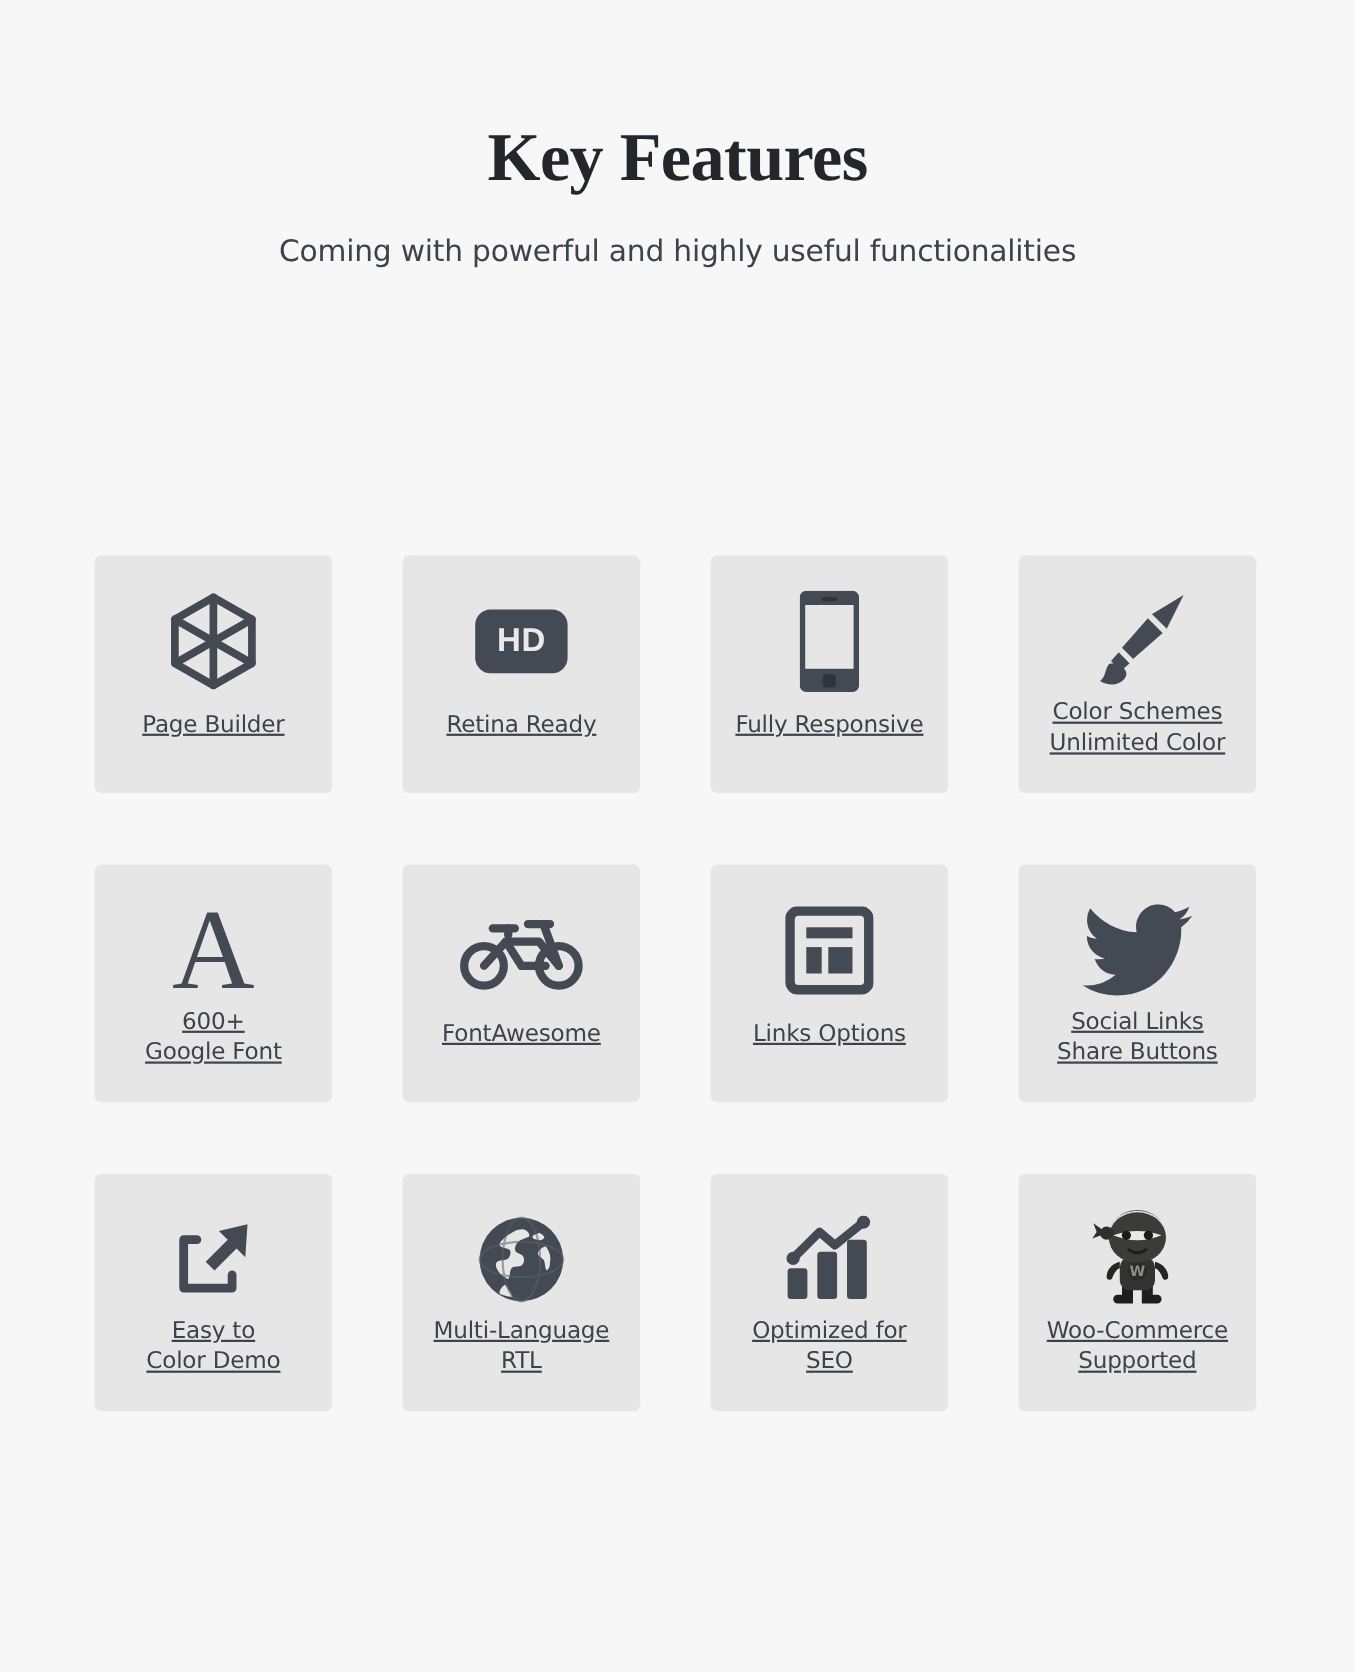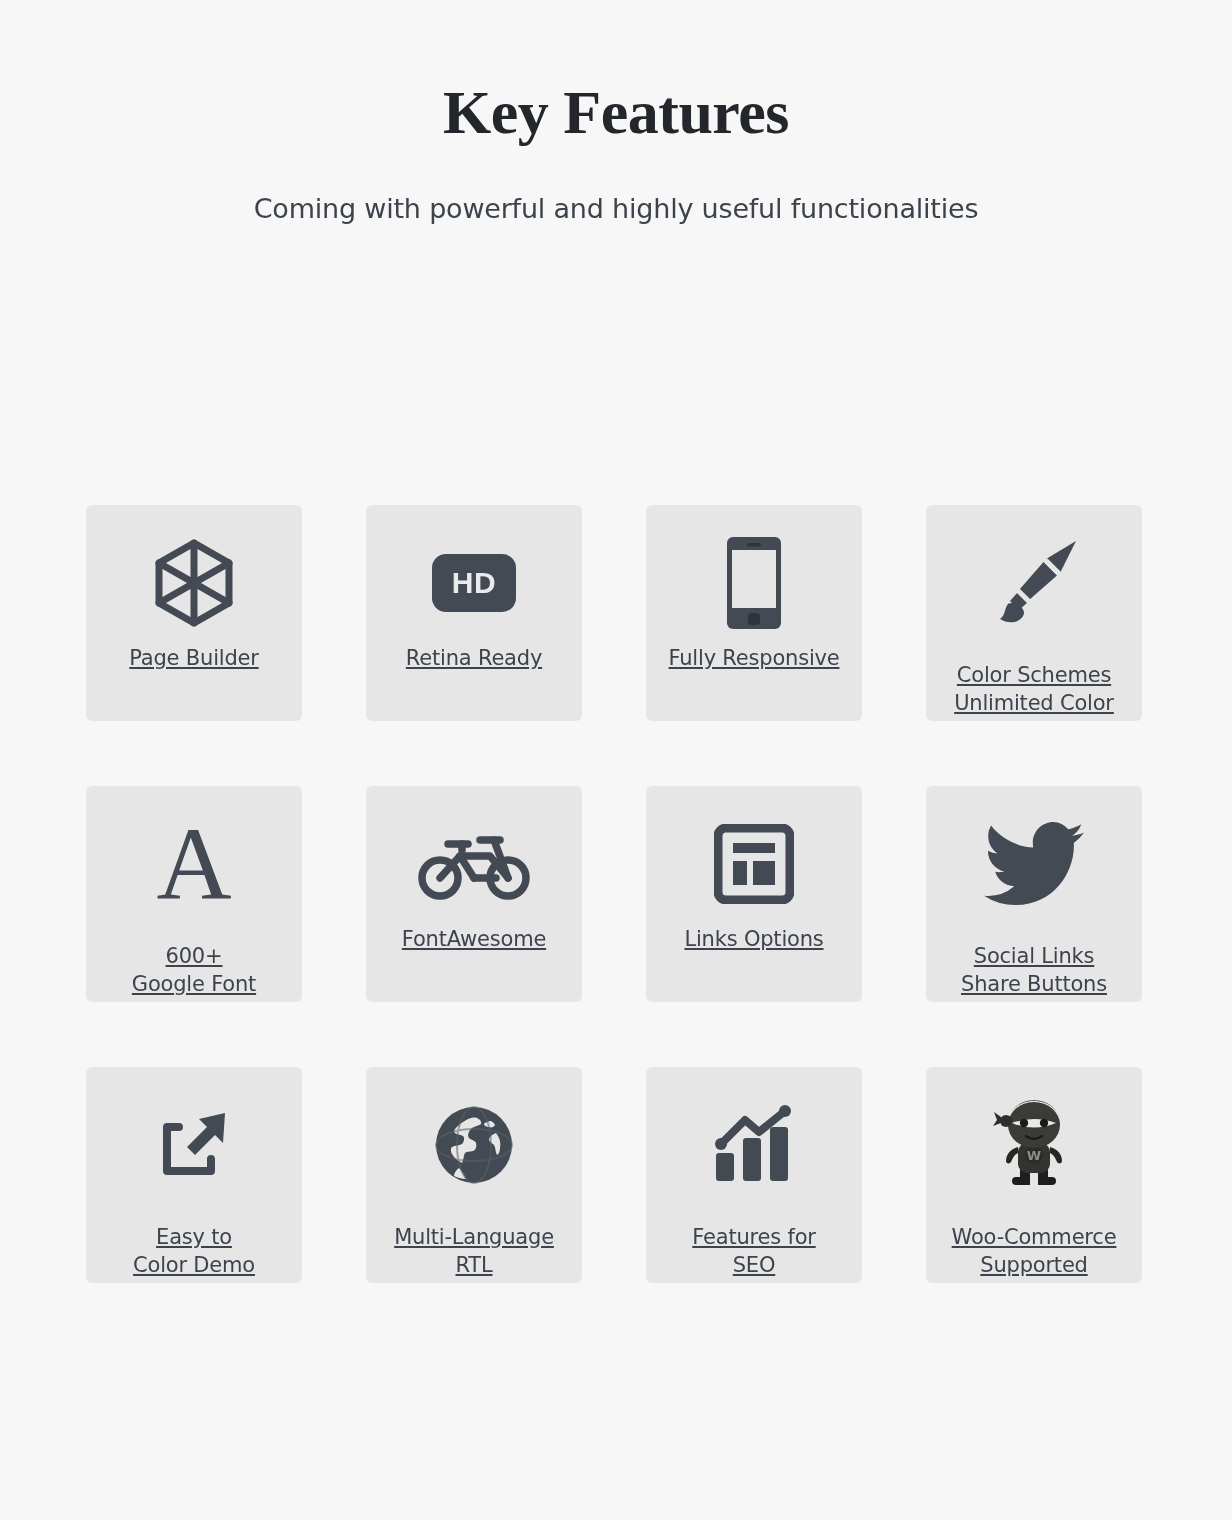--- a/index.html
+++ b/index.html
@@ -16,34 +16,34 @@
   }
   .page {
     position: relative;
     width: 1232px;
     height: 1520px;
     box-sizing: border-box;
   }
 
   
   .header {
-    padding-top: 80px;
+    padding-top: 112px;
     text-align: center;
   }
   .page-title {
     font-family: "Liberation Serif", "DejaVu Serif", serif;
     font-weight: 700;
     font-size: 62px;
     line-height: 1.05;
     letter-spacing: -0.5px;
     color: #23262b;
     margin: 0;
   }
   .page-subtitle {
-    margin: 12px;
+    margin: 0;
     padding-top: 36px;
     font-family: "DejaVu Sans", "Liberation Sans", sans-serif;
     font-weight: 400;
     font-size: 27px;
     line-height: 1.2;
     color: #3d434c;
     letter-spacing: -0.2px;
   }
 
   
@@ -84,21 +84,21 @@
     top: 139px;
     text-align: center;
     font-family: "DejaVu Sans", "Liberation Sans", sans-serif;
     font-size: 21px;
     line-height: 28px;
     color: #3d434c;
     letter-spacing: -0.2px;
     white-space: pre-line;
     text-decoration: underline;
   }
-  .feature-label.two-line { top: 128px; margin-top: 28px; }
+  .feature-label.two-line { top: 128px; }
 
   .hd-badge {
     width: 84px;
     height: 58px;
     border-radius: 14px;
     background: #434a54;
     color: #e9eaec;
     display: flex;
     align-items: center;
     justify-content: center;
@@ -268,21 +268,21 @@
           <g fill="#434a54">
             <rect x="4" y="48" width="18" height="28" rx="3"></rect>
             <rect x="31" y="33" width="18" height="43" rx="3"></rect>
             <rect x="58" y="22" width="18" height="54" rx="3"></rect>
           </g>
           <polyline points="9,39 33,15 47,27 73,6" fill="none" stroke="#434a54" stroke-width="8" stroke-linecap="round" stroke-linejoin="round"></polyline>
           <circle cx="9" cy="39" r="6" fill="#434a54"></circle>
           <circle cx="73" cy="6" r="6" fill="#434a54"></circle>
         </svg>
       </div>
-      <div class="feature-label two-line">Features for
+      <div class="feature-label two-line">Optimized for
 SEO</div>
     </div>
 
     <div class="feature-card">
       <div class="feature-icon">
         <svg width="84" height="96" viewBox="0 0 84 96">
 
           <path d="M28 70 h10 v18 h-14 a4 4 0 0 1 0 -8 h4z" fill="#1e1e1e"></path>
           <path d="M56 70 h-10 v18 h14 a4 4 0 0 0 0 -8 h-4z" fill="#1e1e1e"></path>
 

